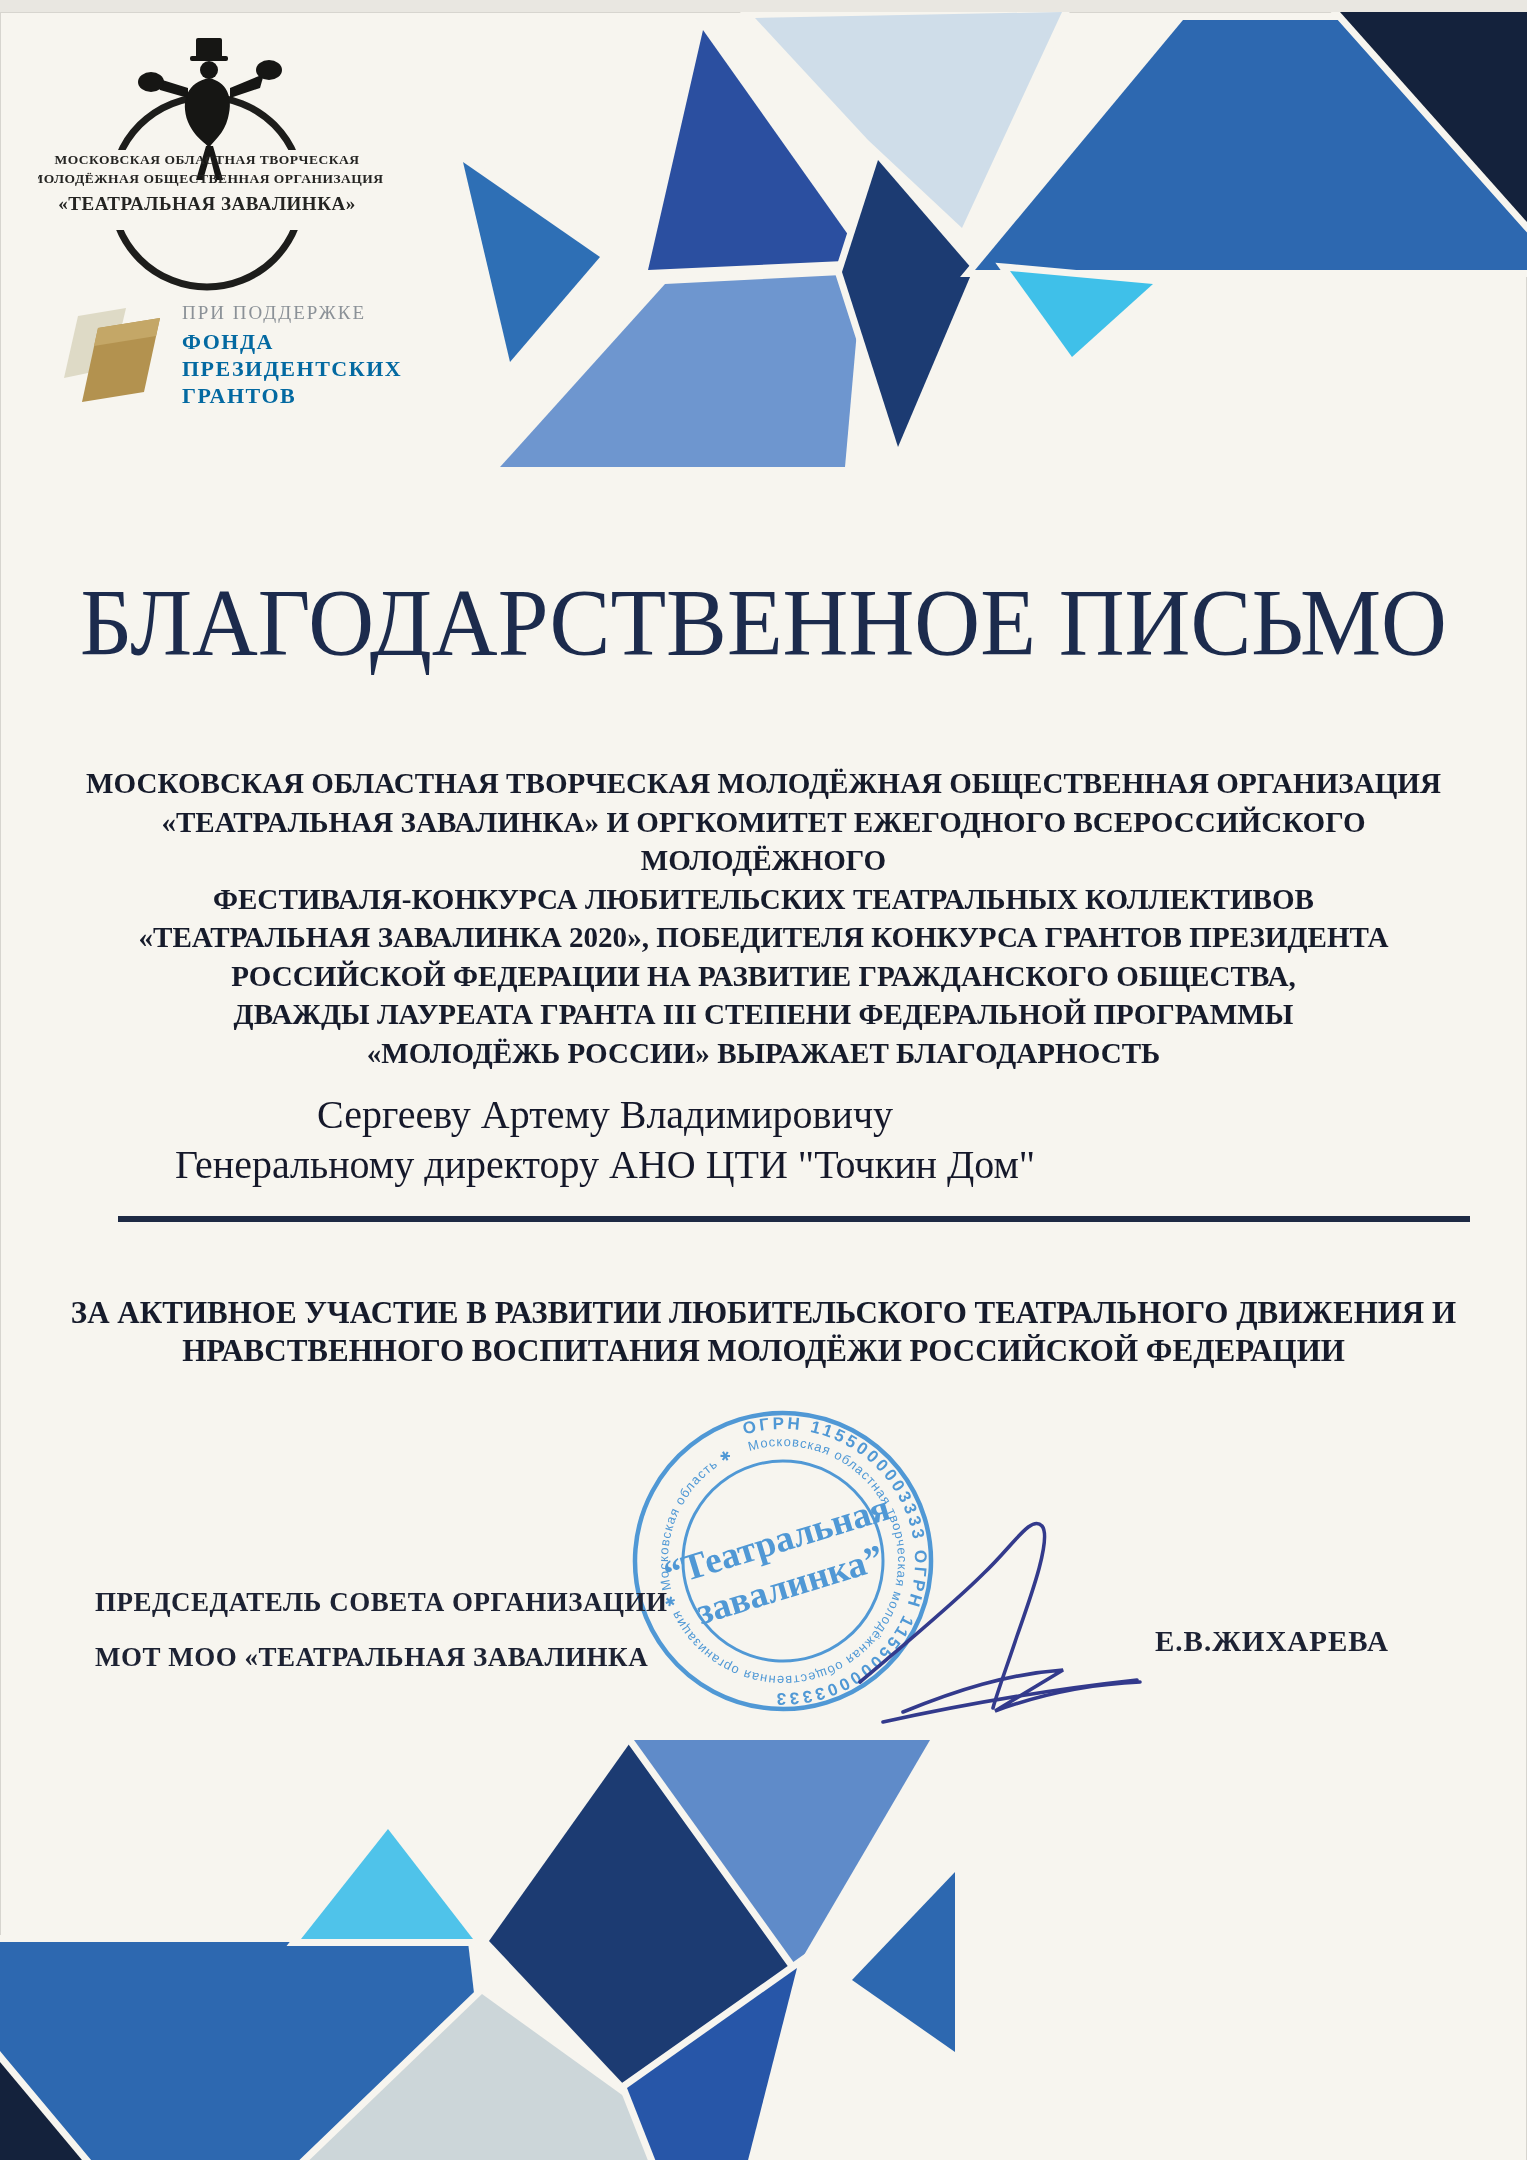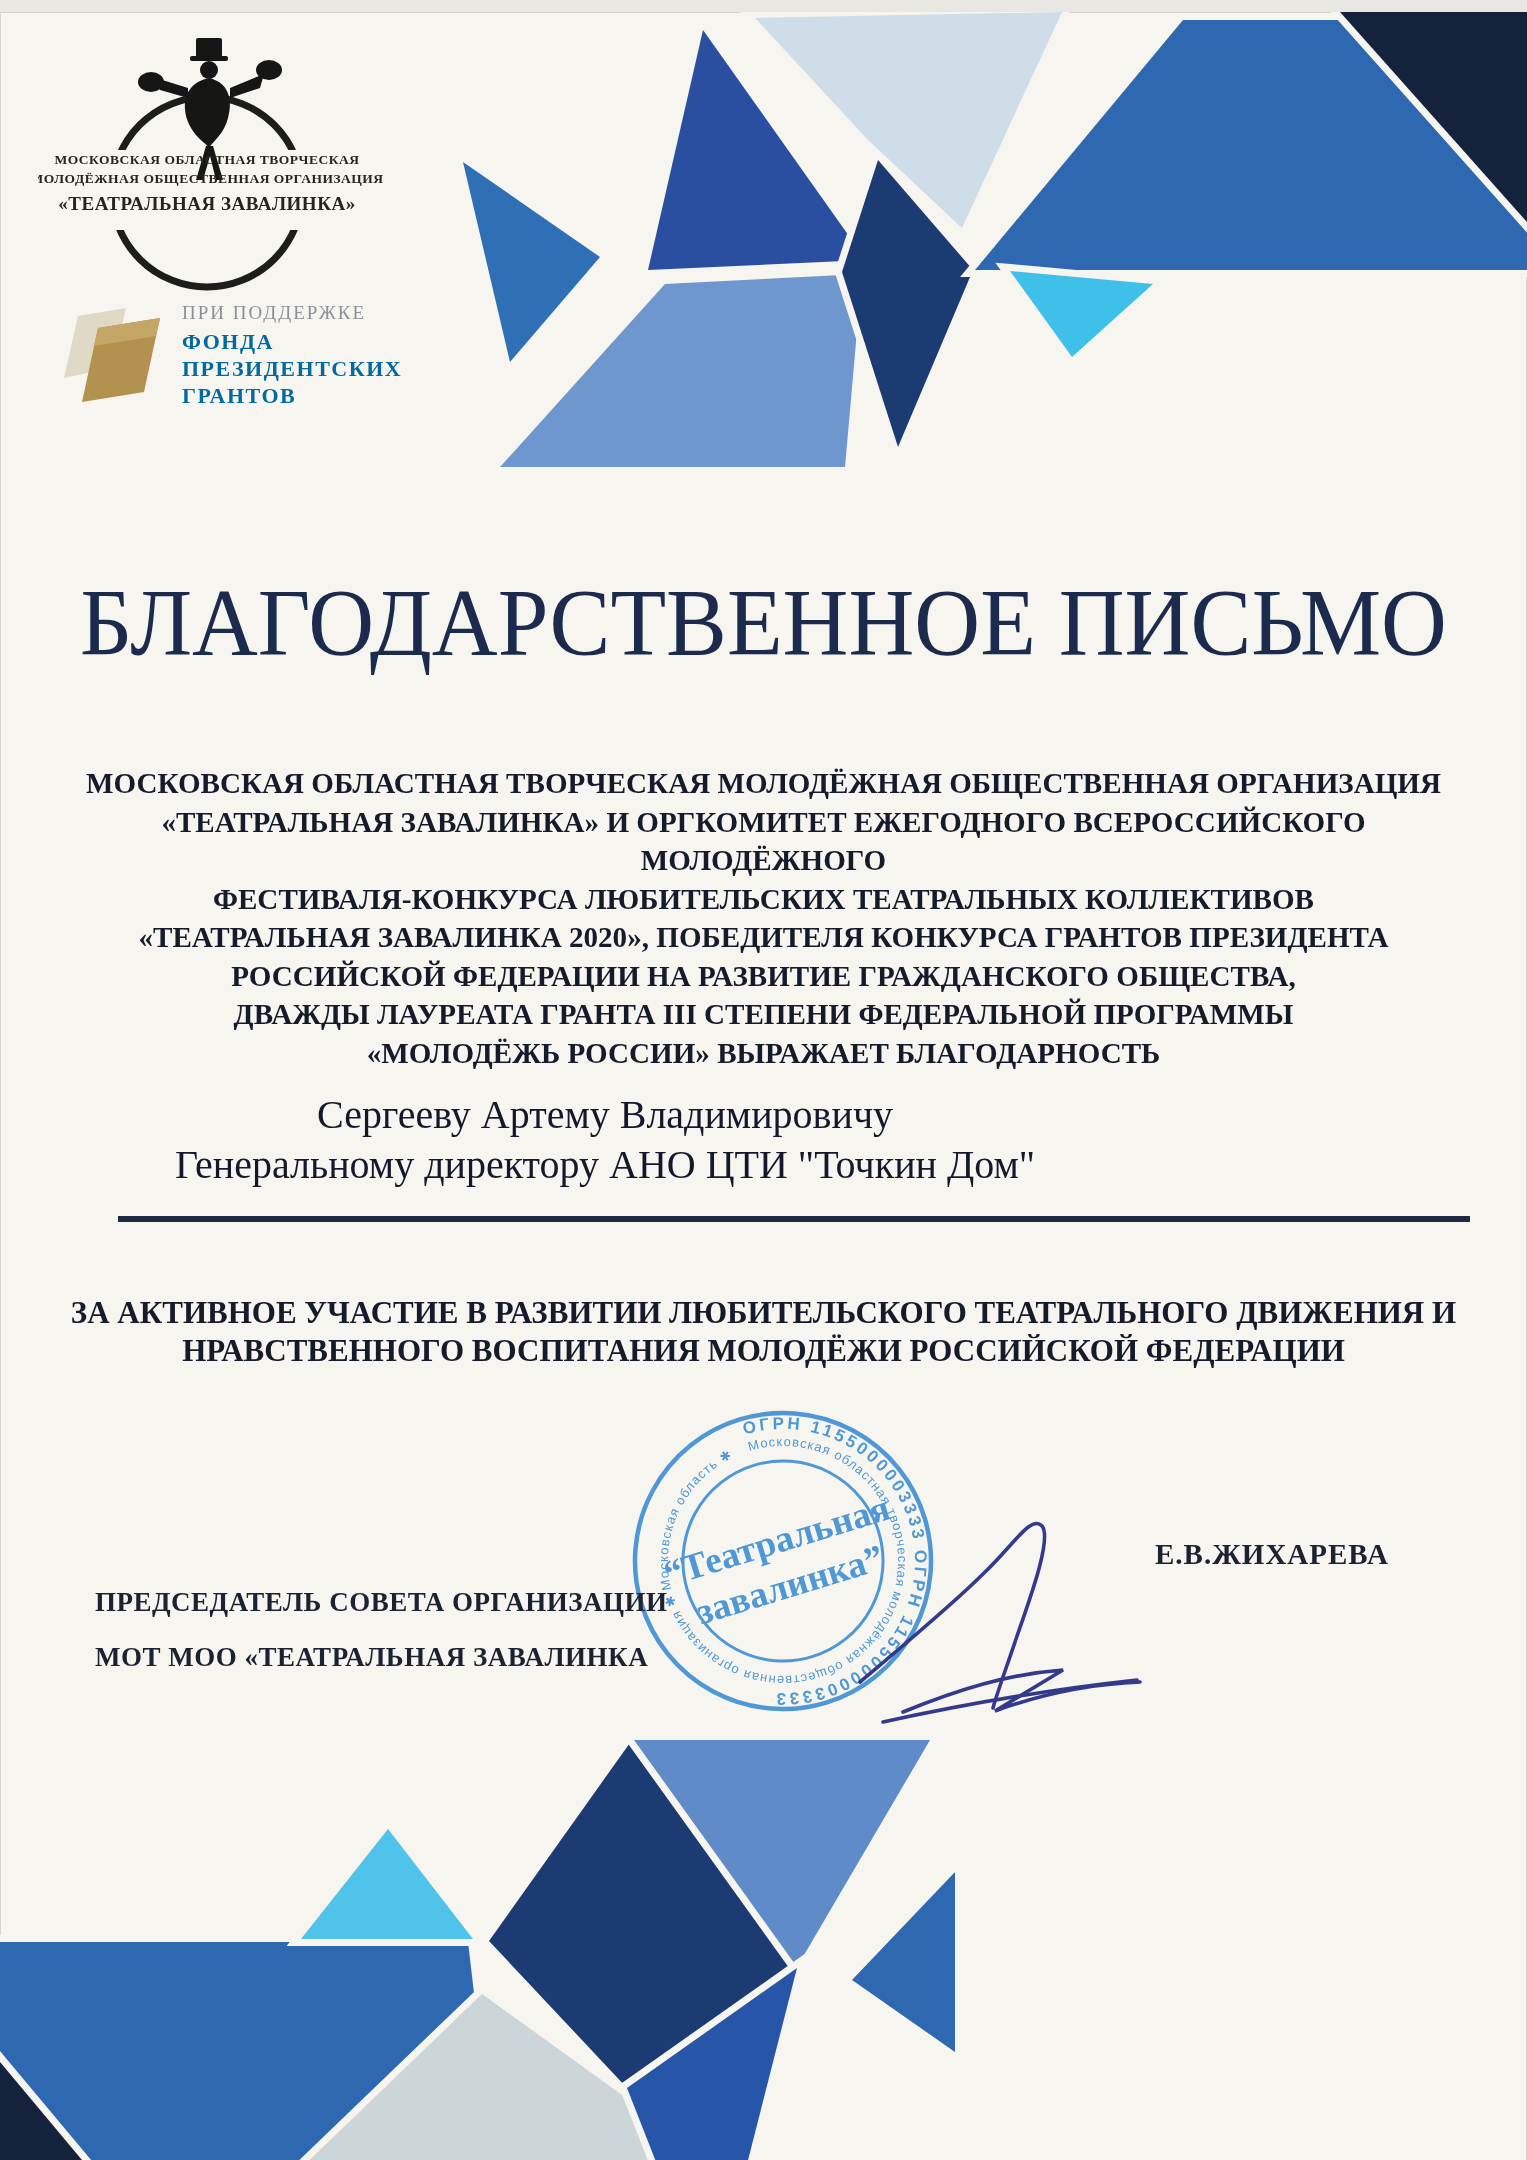--- a/index.html
+++ b/index.html
@@ -46,21 +46,21 @@
   #rule{left:118px;top:1204px;width:1352px;height:6px;background:#1e2a44;}
 
   
   #reason{
     left:48px;top:1282px;width:1431px;text-align:center;
     font-size:31px;font-weight:700;line-height:38px;color:#161b2b;
   }
 
   
   #signer-title{left:95px;top:1563px;font-size:27px;font-weight:600;color:#1d2233;line-height:55px;letter-spacing:.5px;}
-  #signer-name{left:1155px;top:1526px;font-size:29px;font-weight:700;color:#1d2233;letter-spacing:1px;}
+  #signer-name{left:1155px;top:1613px;font-size:29px;font-weight:700;color:#1d2233;letter-spacing:1px;}
   #stamp{left:622px;top:1388px;opacity:.9;}
   #signature{left:845px;top:1492px;}
 
   .decor{left:0;pointer-events:none;}
 </style>
 </head>
 <body>
 
 <div id="page">
 

